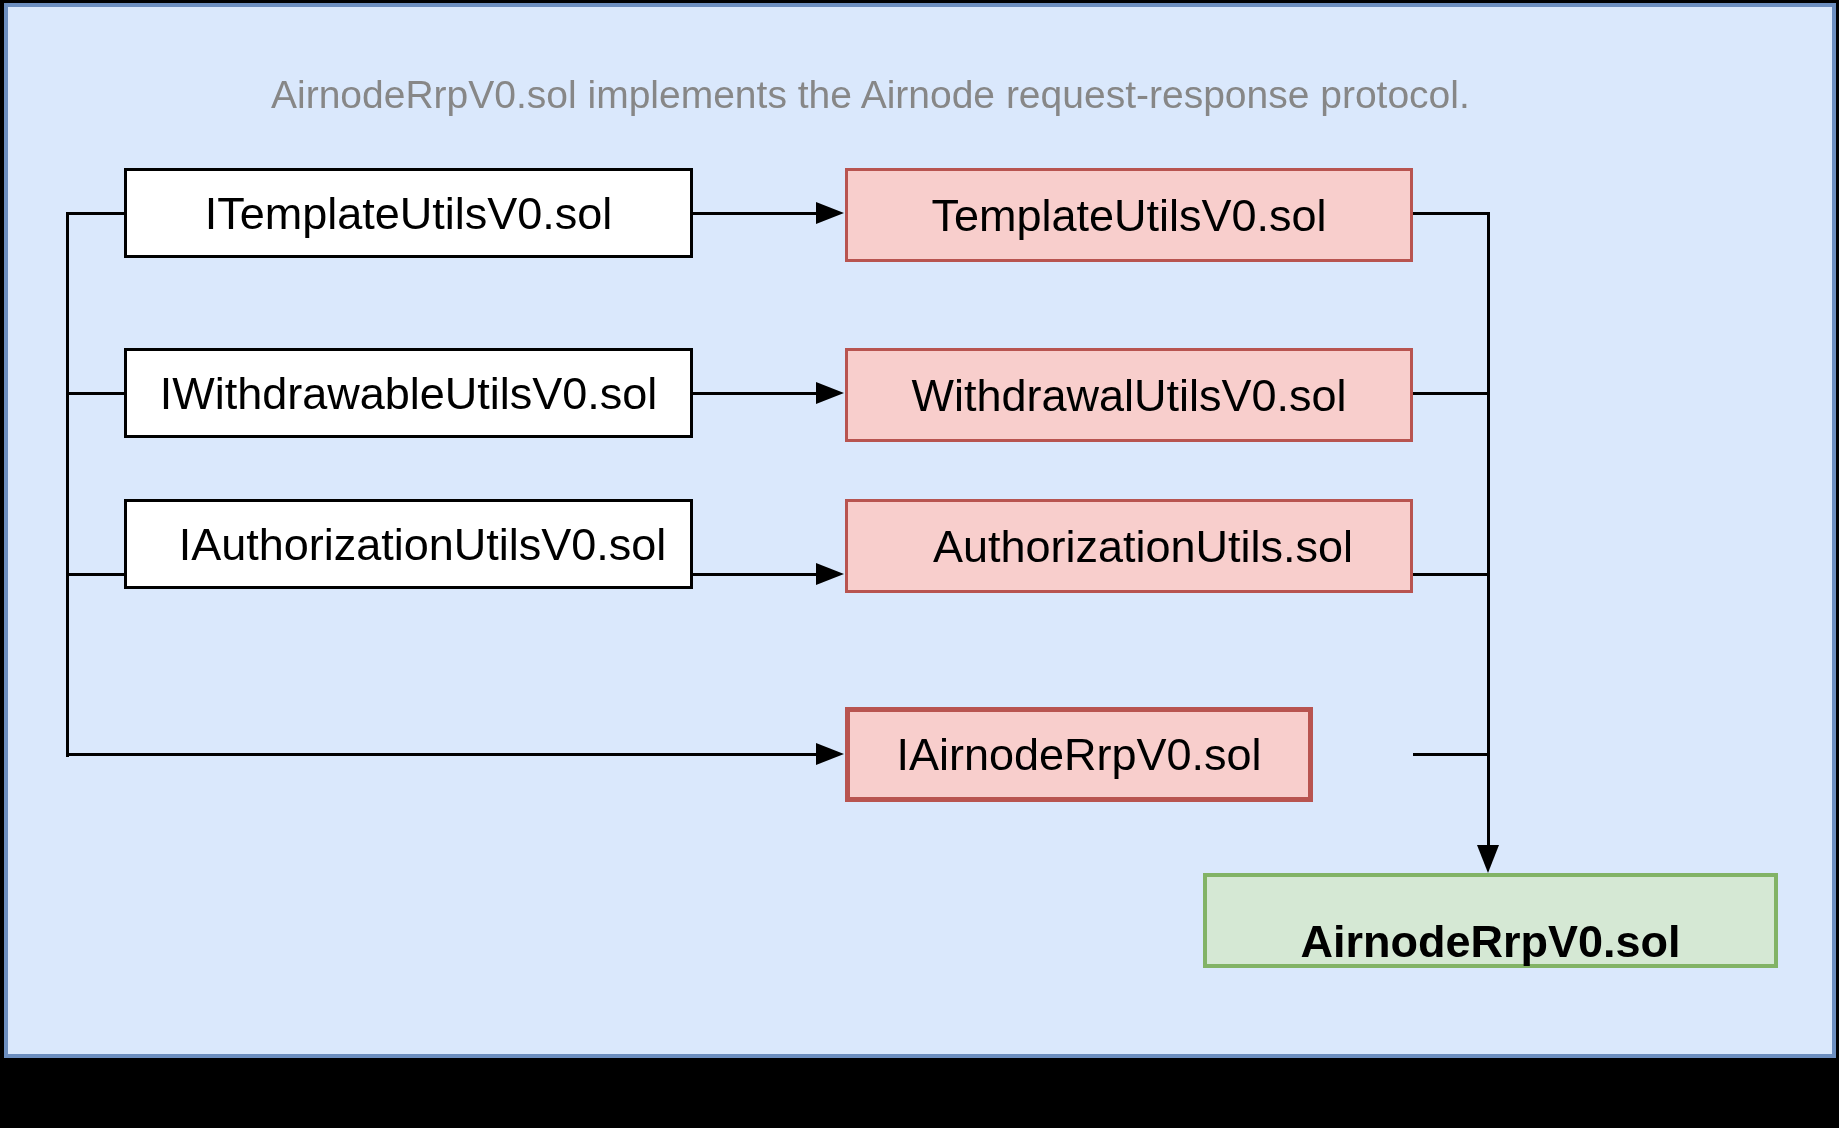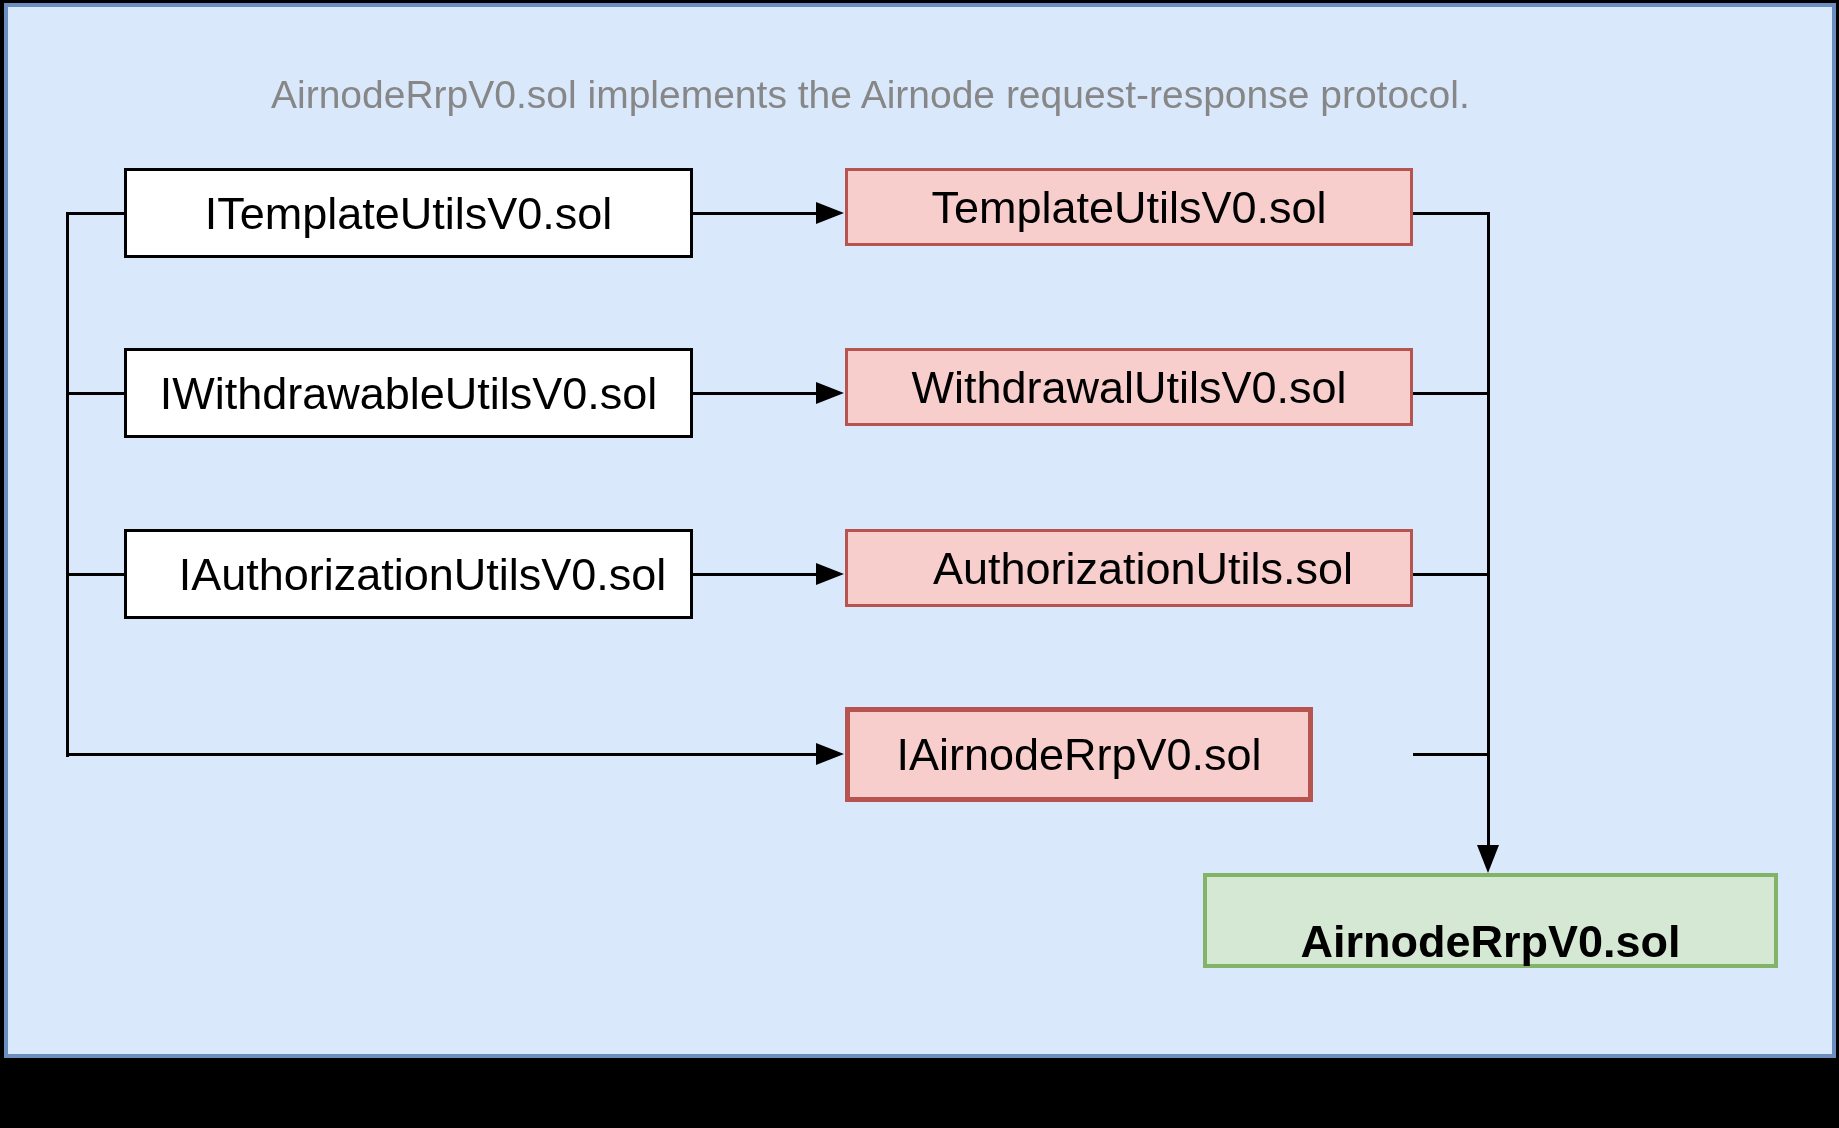--- a/index.html
+++ b/index.html
@@ -48,28 +48,28 @@
     left: 124px;
     width: 569px;
     height: 90px;
     background: var(--interface-fill, #ffffff);
     border: 3px solid var(--interface-stroke, #000000);
     text-align: center;
   }
   .impl {
     left: 845px;
     width: 568px;
-    height: 78px;
+    height: 94px;
     background: var(--implementation-fill, #f8cecc);
     border: 3px solid var(--implementation-stroke, #b85450);
     align-items: center;
   }
   .row1 { top: 168px; }
   .row2 { top: 348px; }
-  .row3 { top: 529px; padding-left: 28px; }
+  .row3 { top: 499px; padding-left: 28px; }
   .impl-main-iface {
     left: 845px;
     top: 707px;
     width: 468px;
     height: 95px;
     background: var(--implementation-fill, #f8cecc);
     border: 5px solid var(--implementation-stroke, #b85450);
   }
   .main-contract {
     left: 1203px;

